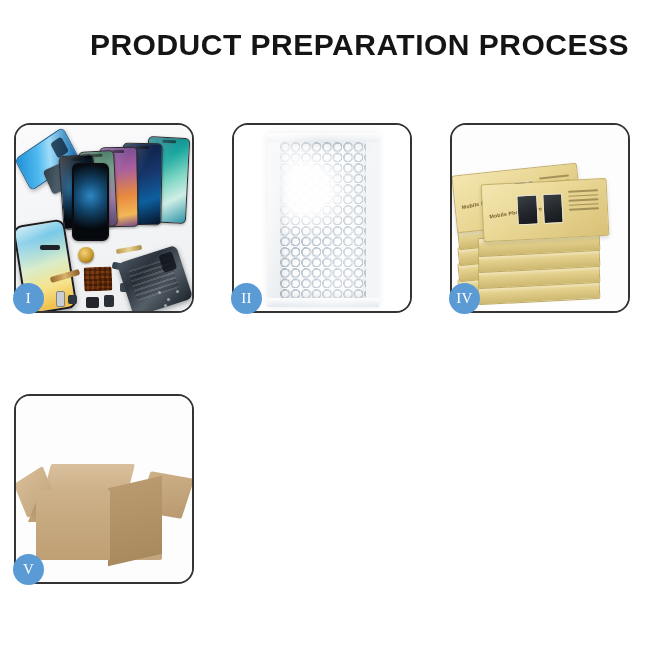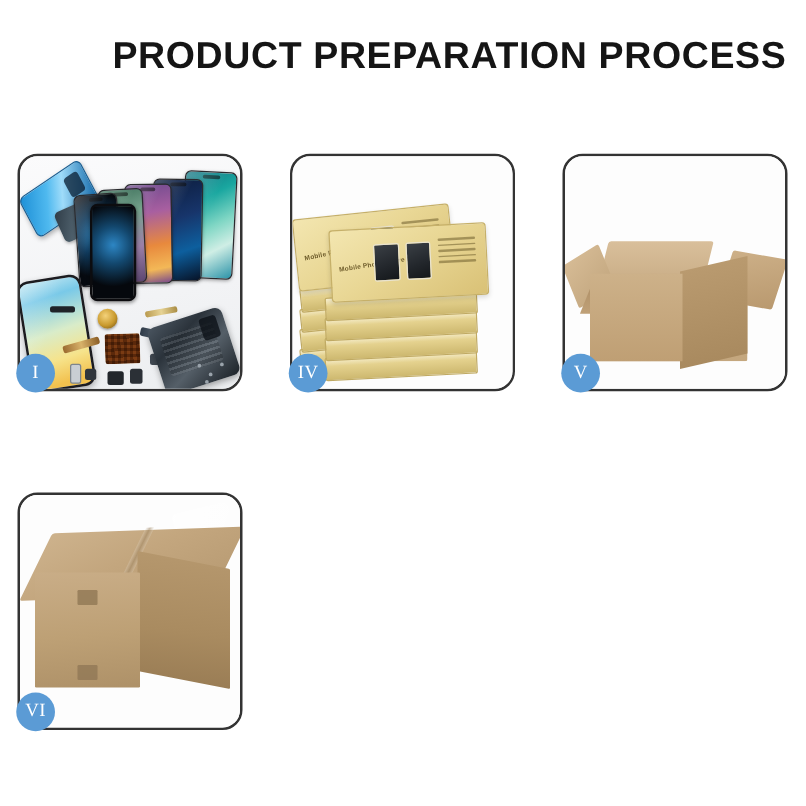--- a/index.html
+++ b/index.html
@@ -507,20 +507,31 @@
         <div class="screws">
           <i class="screw" style="left:0;top:2px"></i>
           <i class="screw" style="left:9px;top:9px"></i>
           <i class="screw" style="left:18px;top:1px"></i>
           <i class="screw" style="left:6px;top:15px"></i>
         </div>
       </div>
       <div class="badge">I</div>
     </div>
 
+    <div class="panel">
+      <div class="panel-inner p2">
+        <div class="pouch">
+          <div class="bubbles"></div>
+          <div class="pouch-seal" style="top:0"></div>
+          <div class="pouch-seal" style="bottom:0"></div>
+          <div class="pouch-gloss"></div>
+        </div>
+      </div>
+      <div class="badge">II</div>
+    </div>
 
 
     <div class="panel">
       <div class="panel-inner p4">
         <div class="stackwrap">
 
           <div class="sbox stack-a" style="top:148px"></div>
           <div class="sbox stack-a" style="top:132px"></div>
           <div class="sbox stack-a" style="top:116px"></div>
           <div class="sbox stack-a" style="top:100px"></div>
@@ -581,30 +592,15 @@
         </div>
         <div class="cb-topinner"></div>
         <div class="carton-body">
           <div class="cb-side"></div>
           <div class="cb-front"></div>
         </div>
       </div>
       <div class="badge">V</div>
     </div>
 
-    <div class="panel">
-      <div class="panel-inner p6">
-        <div class="wrap-gloss"></div>
-        <div class="seal-top">
-          <div class="seal-tape"></div>
-        </div>
-        <div class="seal-side"></div>
-        <div class="seal-front">
-          <div class="seal-crease"></div>
-        </div>
-        <div class="seal-tab-a"></div>
-        <div class="seal-tab-b"></div>
-      </div>
-      <div class="badge">VI</div>
-    </div>
 
   </div>
 </div>
 
 </body></html>

